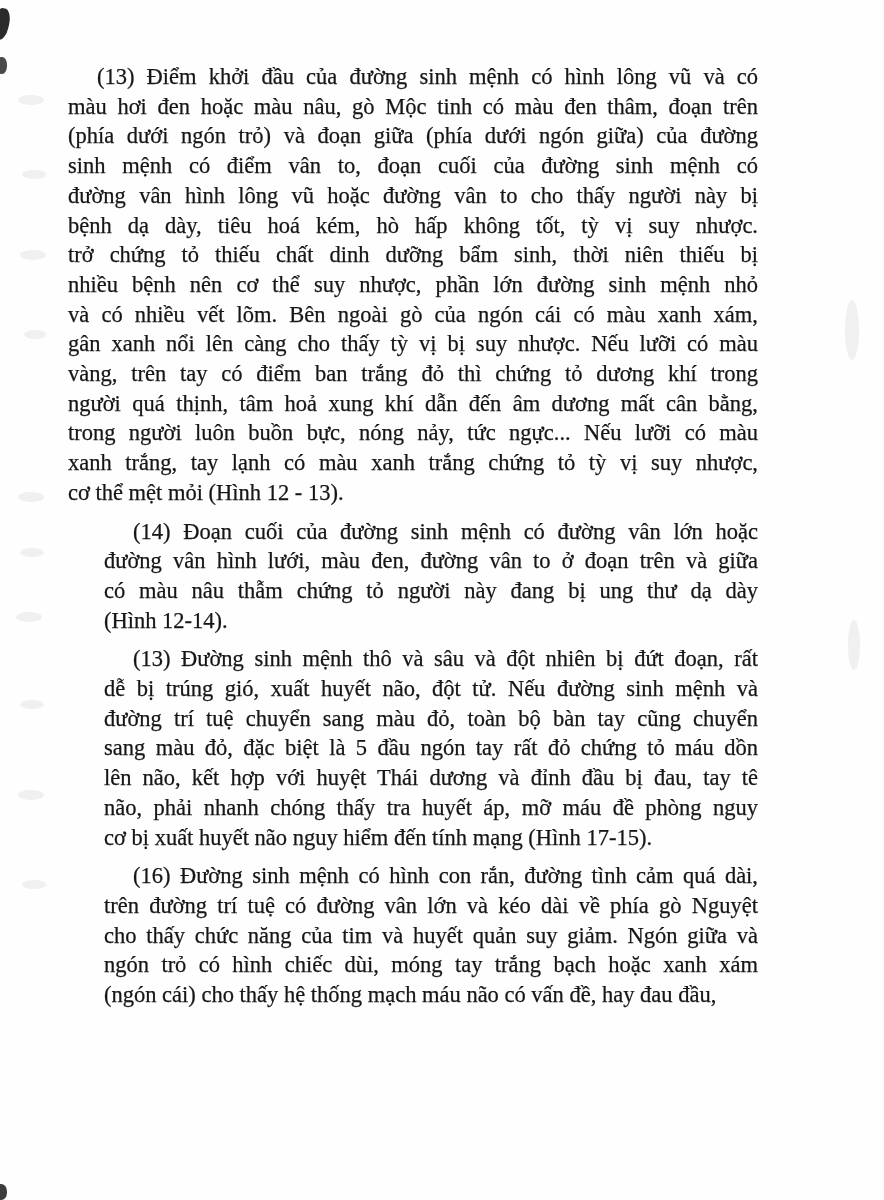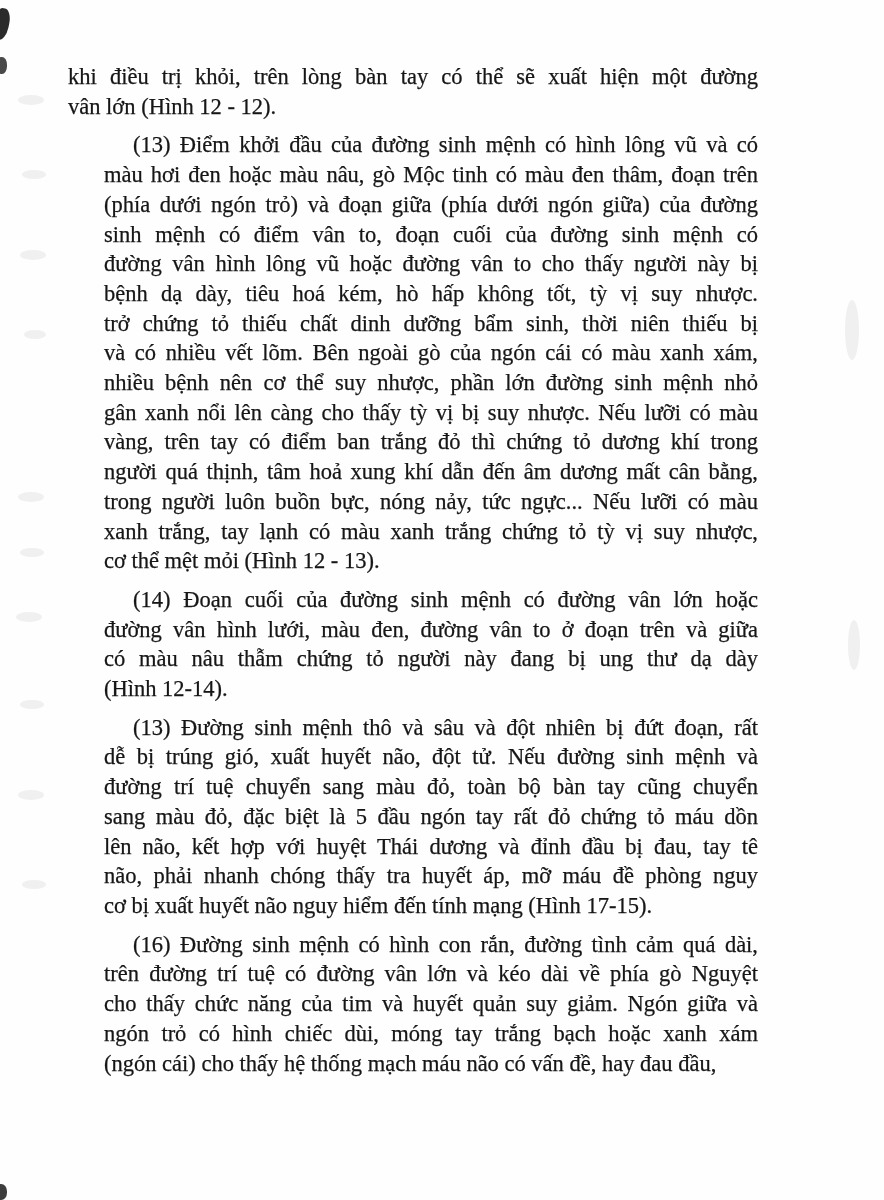--- a/index.html
+++ b/index.html
@@ -81,33 +81,29 @@
   <div class="smudge" style="left:20px; top:548px; width:24px; height:9px;"></div>
   <div class="smudge" style="left:16px; top:612px; width:26px; height:10px;"></div>
   <div class="smudge" style="left:20px; top:700px; width:24px; height:9px;"></div>
   <div class="smudge" style="left:18px; top:790px; width:26px; height:10px;"></div>
   <div class="smudge" style="left:22px; top:880px; width:24px; height:9px;"></div>
   <div class="smudge" style="left:845px; top:300px; width:14px; height:60px;"></div>
   <div class="smudge" style="left:848px; top:620px; width:12px; height:50px;"></div>
 
   <div class="text-block" id="text-block">
       <div class="paragraph">
-        <div class="line">khi điều trị khỏi, trên lòng bàn tay có thể sẽ xuất hiện một đường</div>
-        <div class="line last">vân lớn (Hình 12 - 12).</div>
-      </div>
-      <div class="paragraph">
         <div class="line first">(13) Điểm khởi đầu của đường sinh mệnh có hình lông vũ và có</div>
         <div class="line">màu hơi đen hoặc màu nâu, gò Mộc tinh có màu đen thâm, đoạn trên</div>
         <div class="line">(phía dưới ngón trỏ) và đoạn giữa (phía dưới ngón giữa) của đường</div>
         <div class="line">sinh mệnh có điểm vân to, đoạn cuối của đường sinh mệnh có</div>
         <div class="line">đường vân hình lông vũ hoặc đường vân to cho thấy người này bị</div>
         <div class="line">bệnh dạ dày, tiêu hoá kém, hò hấp không tốt, tỳ vị suy nhược.</div>
         <div class="line">trở chứng tỏ thiếu chất dinh dưỡng bẩm sinh, thời niên thiếu bị</div>
+        <div class="line">nhiều bệnh nên cơ thể suy nhược, phần lớn đường sinh mệnh nhỏ</div>
         <div class="line">và có nhiều vết lõm. Bên ngoài gò của ngón cái có màu xanh xám,</div>
-        <div class="line">nhiều bệnh nên cơ thể suy nhược, phần lớn đường sinh mệnh nhỏ</div>
         <div class="line">gân xanh nổi lên càng cho thấy tỳ vị bị suy nhược. Nếu lưỡi có màu</div>
         <div class="line">vàng, trên tay có điểm ban trắng đỏ thì chứng tỏ dương khí trong</div>
         <div class="line">người quá thịnh, tâm hoả xung khí dẫn đến âm dương mất cân bằng,</div>
         <div class="line">trong người luôn buồn bực, nóng nảy, tức ngực... Nếu lưỡi có màu</div>
         <div class="line">xanh trắng, tay lạnh có màu xanh trắng chứng tỏ tỳ vị suy nhược,</div>
         <div class="line last">cơ thể mệt mỏi (Hình 12 - 13).</div>
       </div>
       <div class="paragraph">
         <div class="line first">(14) Đoạn cuối của đường sinh mệnh có đường vân lớn hoặc</div>
         <div class="line">đường vân hình lưới, màu đen, đường vân to ở đoạn trên và giữa</div>

